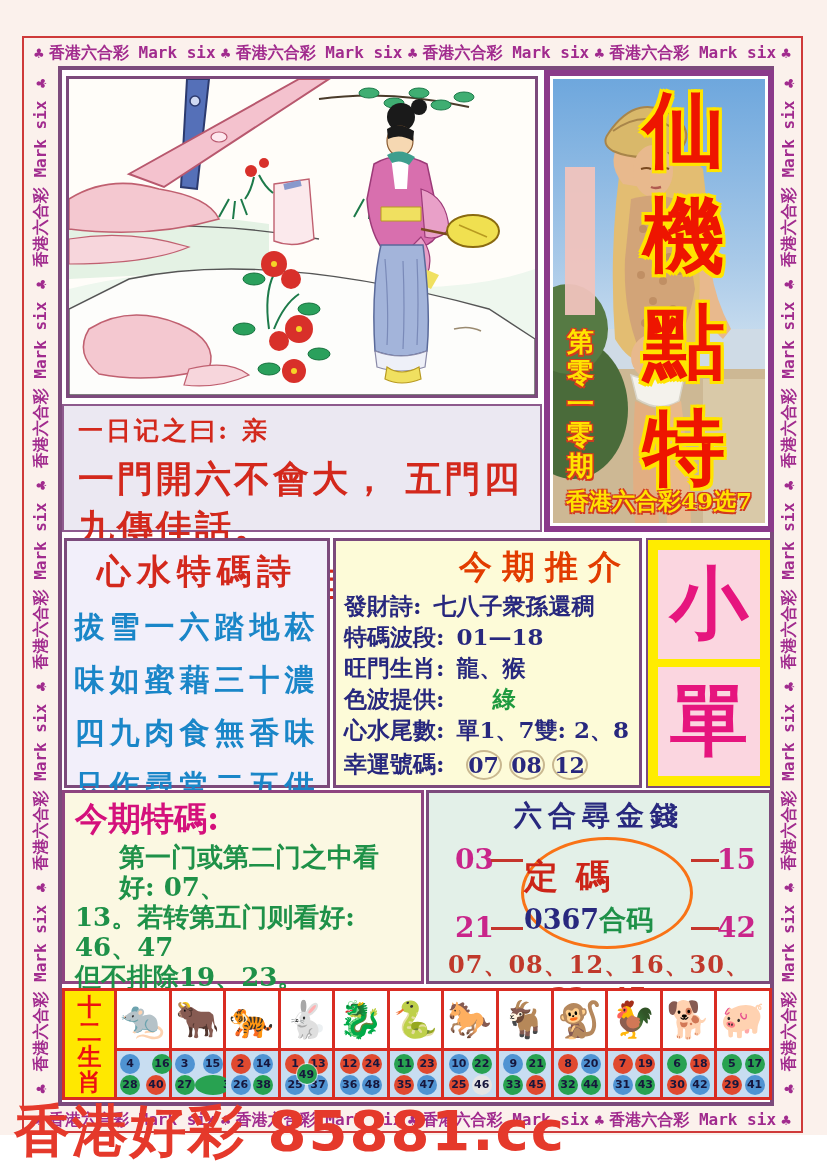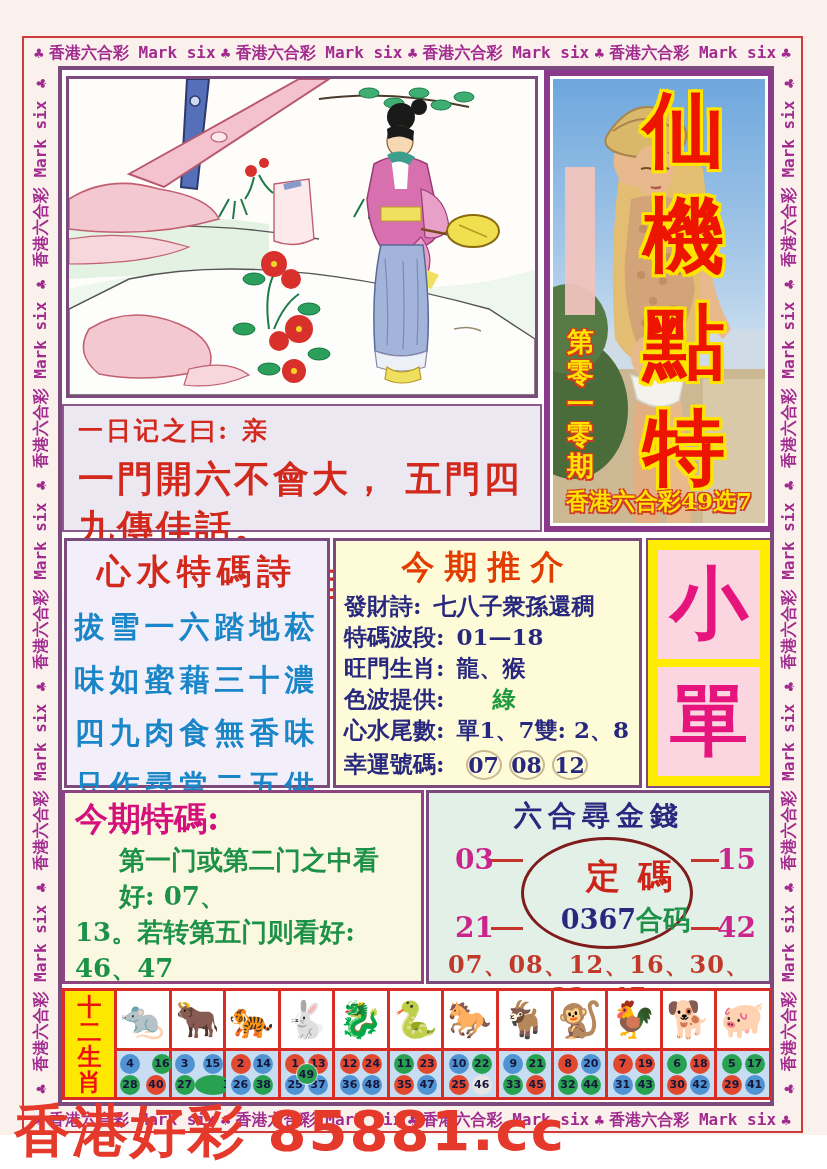--- a/index.html
+++ b/index.html
@@ -58,48 +58,48 @@
 
   
   .poem { position:absolute; left:64px; top:538px; width:266px; height:250px; background:#f2effa;
           border:3px solid #7c4a7c; text-align:center; padding-top:8px; }
   .poem-title { font-size:34px; font-weight:bold; color:#d3281c; letter-spacing:6px; }
   .poem-line { font-size:30px; font-weight:bold; color:#1a86c8; letter-spacing:5px; margin-top:12px; }
 
   
   .rec { position:absolute; left:333px; top:538px; width:309px; height:250px; background:#fdfbd8;
          border:3px solid #7c4a7c; padding:4px 8px 0 8px; }
-  .rec-title { text-align:center; font-size:33px; font-weight:bold; color:#e23c00; letter-spacing:10px; }
+  .rec-title { text-align:right; font-size:33px; font-weight:bold; color:#e23c00; letter-spacing:10px; }
   .rec-row { display:flex; font-size:23px; font-weight:bold; color:#28287e; line-height:31px; white-space:nowrap; }
   .rec-label { flex:0 0 auto; }
   .rec-value { margin-left:12px; }
   .lucky-row { display:flex; align-items:center; font-size:23px; font-weight:bold; color:#28287e; margin-top:4px; }
   .lucky-circle { display:inline-flex; width:36px; height:30px; border:2px solid #c9b890; border-radius:50%;
                   align-items:center; justify-content:center; font-size:22px; color:#28287e; margin-left:7px; }
 
   
   .ss { position:absolute; left:646px; top:538px; width:126px; height:250px; background:#ffec00;
         border:2px solid #7c4a7c; display:flex; flex-direction:column; gap:8px; padding:10px; }
   .ss-cell { flex:1; background:#fbd6e0; display:flex; align-items:center; justify-content:center; }
   .ss-cell .ch { font-size:78px; font-weight:bold; color:#e6157e; font-family:"DejaVu Sans", sans-serif; }
 
   
   .special { position:absolute; left:62px; top:790px; width:362px; height:194px; background:#fbf8e2;
              border:3px solid #8e4480; padding:4px 10px; }
   .special-title { font-size:33px; font-weight:bold; color:#d4107c; }
-  .special-line { font-size:26px; line-height:36px; font-weight:bold; color:#1e9148; }
+  .special-line { font-size:26px; line-height:30px; font-weight:bold; color:#1e9148; }
   .special-line.indent { padding-left:44px; }
   .special-hint { font-size:29px; font-weight:bold; color:#d3281c; padding-left:40px; margin-top:12px; }
 
   
   .gold { position:absolute; left:426px; top:790px; width:346px; height:194px; background:#e3f0e8;
           border:3px solid #7c4a7c; }
   .gold-title { text-align:center; font-size:28px; font-weight:bold; color:#28287e; letter-spacing:6px; margin-top:4px; }
-  .gold-ellipse { position:absolute; left:92px; top:44px; width:172px; height:112px; border:3px solid #7f1d1d;
-                  border-radius:50%; text-align:right; }
+  .gold-ellipse { position:absolute; left:92px; top:44px; width:172px; height:112px; border:3px solid #f97316;
+                  border-radius:50%; text-align:left; }
   .gold-center-title { font-size:34px; font-weight:bold; color:#cc2418; letter-spacing:18px; margin-top:14px; }
   .gold-center-sub { font-size:27px; font-weight:bold; margin-top:2px; }
   .gold-center-sub .num { color:#28287e; } .gold-center-sub .suf { color:#1e9148; }
   .gold-corner { position:absolute; font-size:28px; font-weight:bold; color:#c9258a; }
   .gold-corner.tl { left:26px; top:50px; } .gold-corner.tr { left:288px; top:50px; }
   .gold-corner.bl { left:26px; top:118px; } .gold-corner.br { left:288px; top:118px; }
   .gold-line { position:absolute; height:3px; background:#c5352c; }
   .gold-line.tl { left:62px; top:66px; width:32px; } .gold-line.tr { left:262px; top:66px; width:28px; }
   .gold-line.bl { left:62px; top:134px; width:32px; } .gold-line.br { left:262px; top:134px; width:28px; }
   .gold-bottom { position:absolute; left:0; top:156px; width:100%; text-align:center; font-size:24px;

